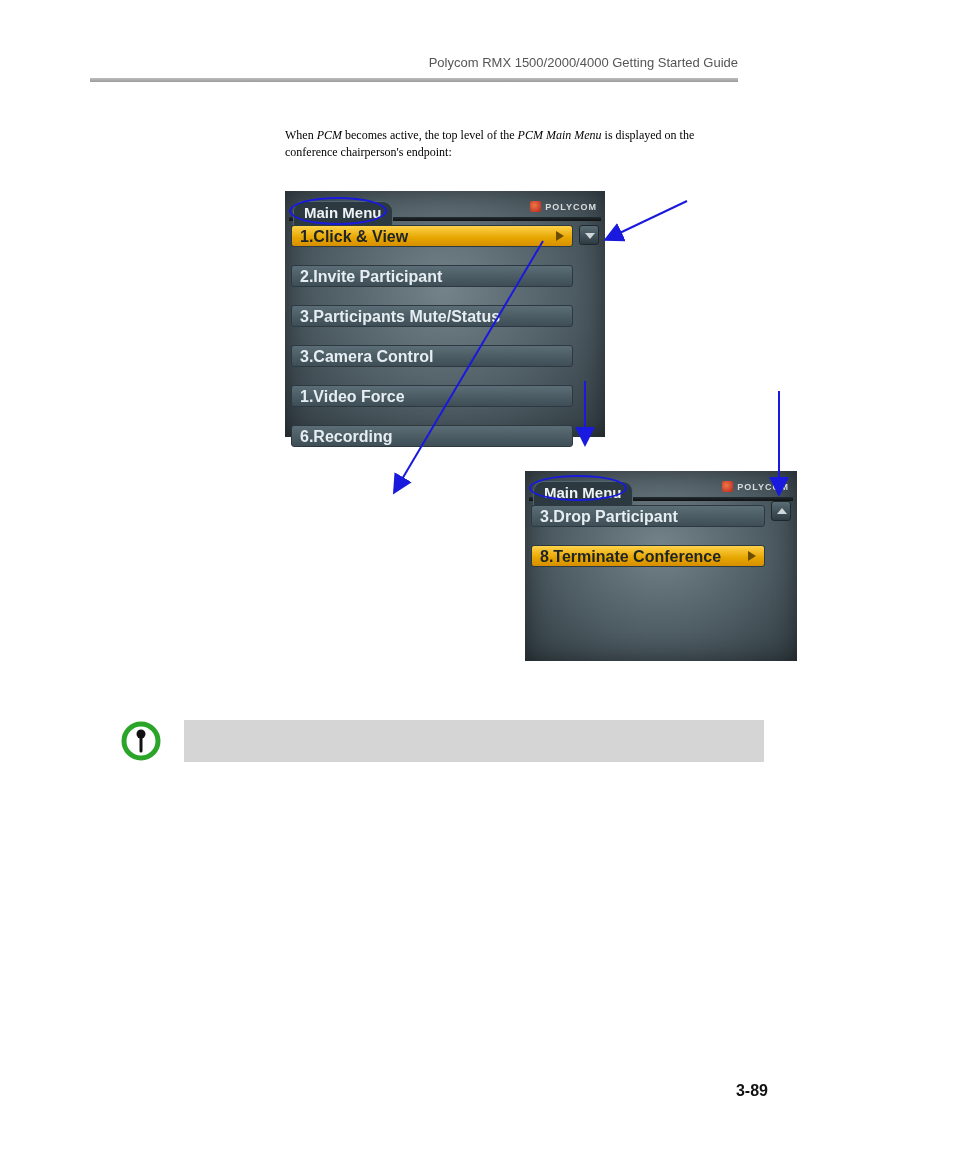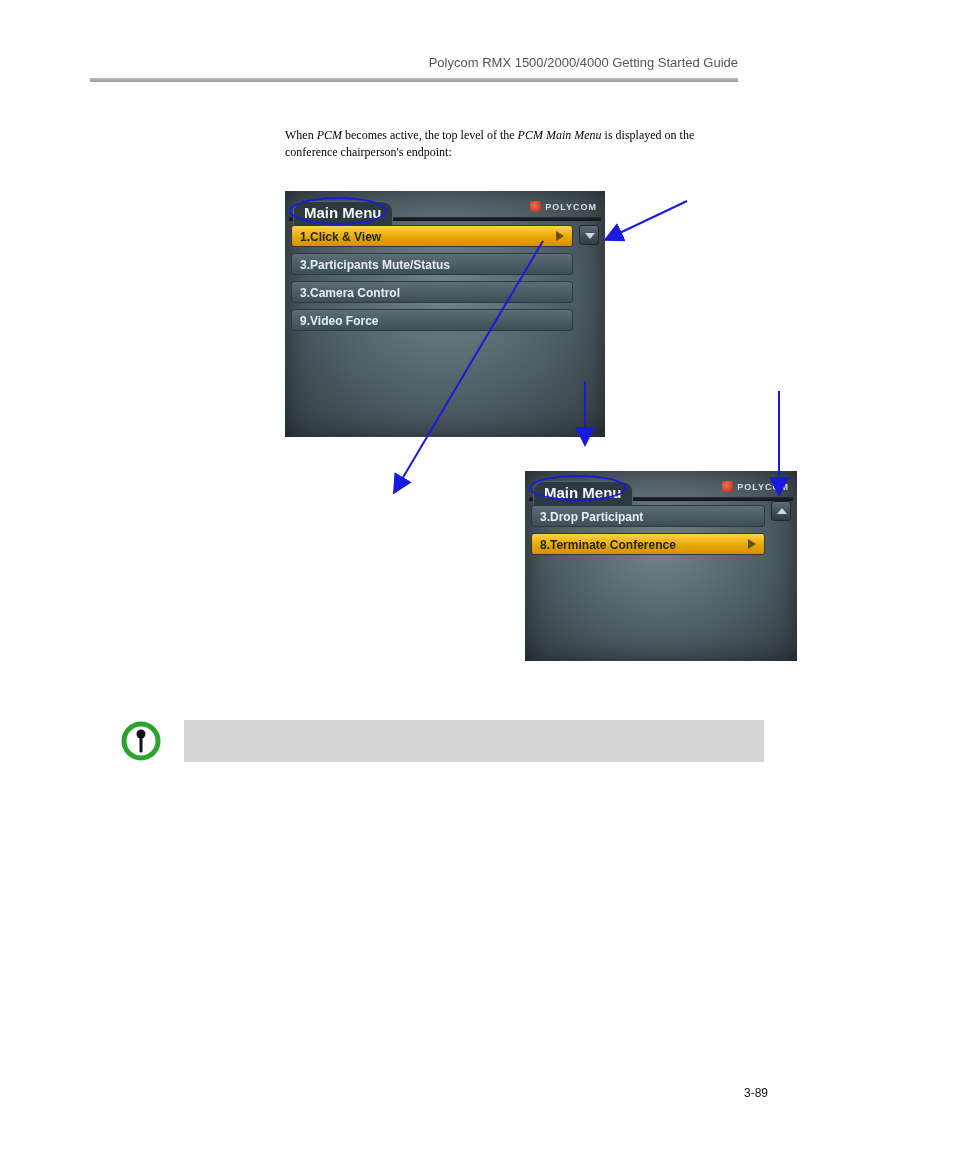--- a/index.html
+++ b/index.html
@@ -91,24 +91,24 @@
     background: linear-gradient(#222c31,#111);
     margin: 0 4px;
   }
   .menu-list {
     padding: 4px 6px 0 6px;
   }
   .menu-row {
     position: relative;
     height: 22px;
     line-height: 22px;
-    margin-bottom: 6px;
+    margin-bottom: 18px;
     border-radius: 3px;
     padding: 0 8px;
-    font-size: 12px;
+    font-size: 16px;
     font-weight: bold;
     color: #e6eef2;
     background: linear-gradient(#5b6d76,#3f4e56);
     border: 1px solid #2c3940;
     box-sizing: border-box;
   }
   .menu-row.sel {
     background: linear-gradient(#ffd24a,#e6a500 60%, #d68f00);
     color: #1d2427;
   }
@@ -185,22 +185,22 @@
   .note-bar {
     width: 580px; height: 42px;
     background: #d5d5d5;
   }
 
   .page-num {
     position: absolute;
     right: 90px;
     bottom: 55px;
     font-family: Arial, Helvetica, sans-serif;
-    font-weight: normal;
-    font-size: 12px;
+    font-weight: bold;
+    font-size: 16px;
     color: #111;
   }
 </style>
 </head>
 <body>
 
 <div class="page">
 
   <div class="header-title">Polycom RMX 1500/2000/4000 Getting Started Guide</div>
   <div class="header-rule"></div>
@@ -222,27 +222,33 @@
       <div class="title-bar"></div>
       <div class="scroll-btn">
         <span class="tri-down"></span>
       </div>
       <div class="menu-list">
         <div class="menu-row sel">
           <span>1.Click &amp; View</span>
           <span class="chev"></span>
         </div>
         <div class="menu-row">
+          <span>2.Invite Participant</span>
+        </div>
+        <div class="menu-row">
           <span>3.Participants Mute/Status</span>
         </div>
         <div class="menu-row">
           <span>3.Camera Control</span>
         </div>
         <div class="menu-row">
-          <span>9.Video Force</span>
+          <span>1.Video Force</span>
+        </div>
+        <div class="menu-row">
+          <span>6.Recording</span>
         </div>
       </div>
     </div>
 
     <div class="panel panel2">
       <div class="title-row">
         <div class="title-tab">Main Menu</div>
         <div class="brand">
           <span class="logo-dot"></span><span>POLYCOM</span>
         </div>

